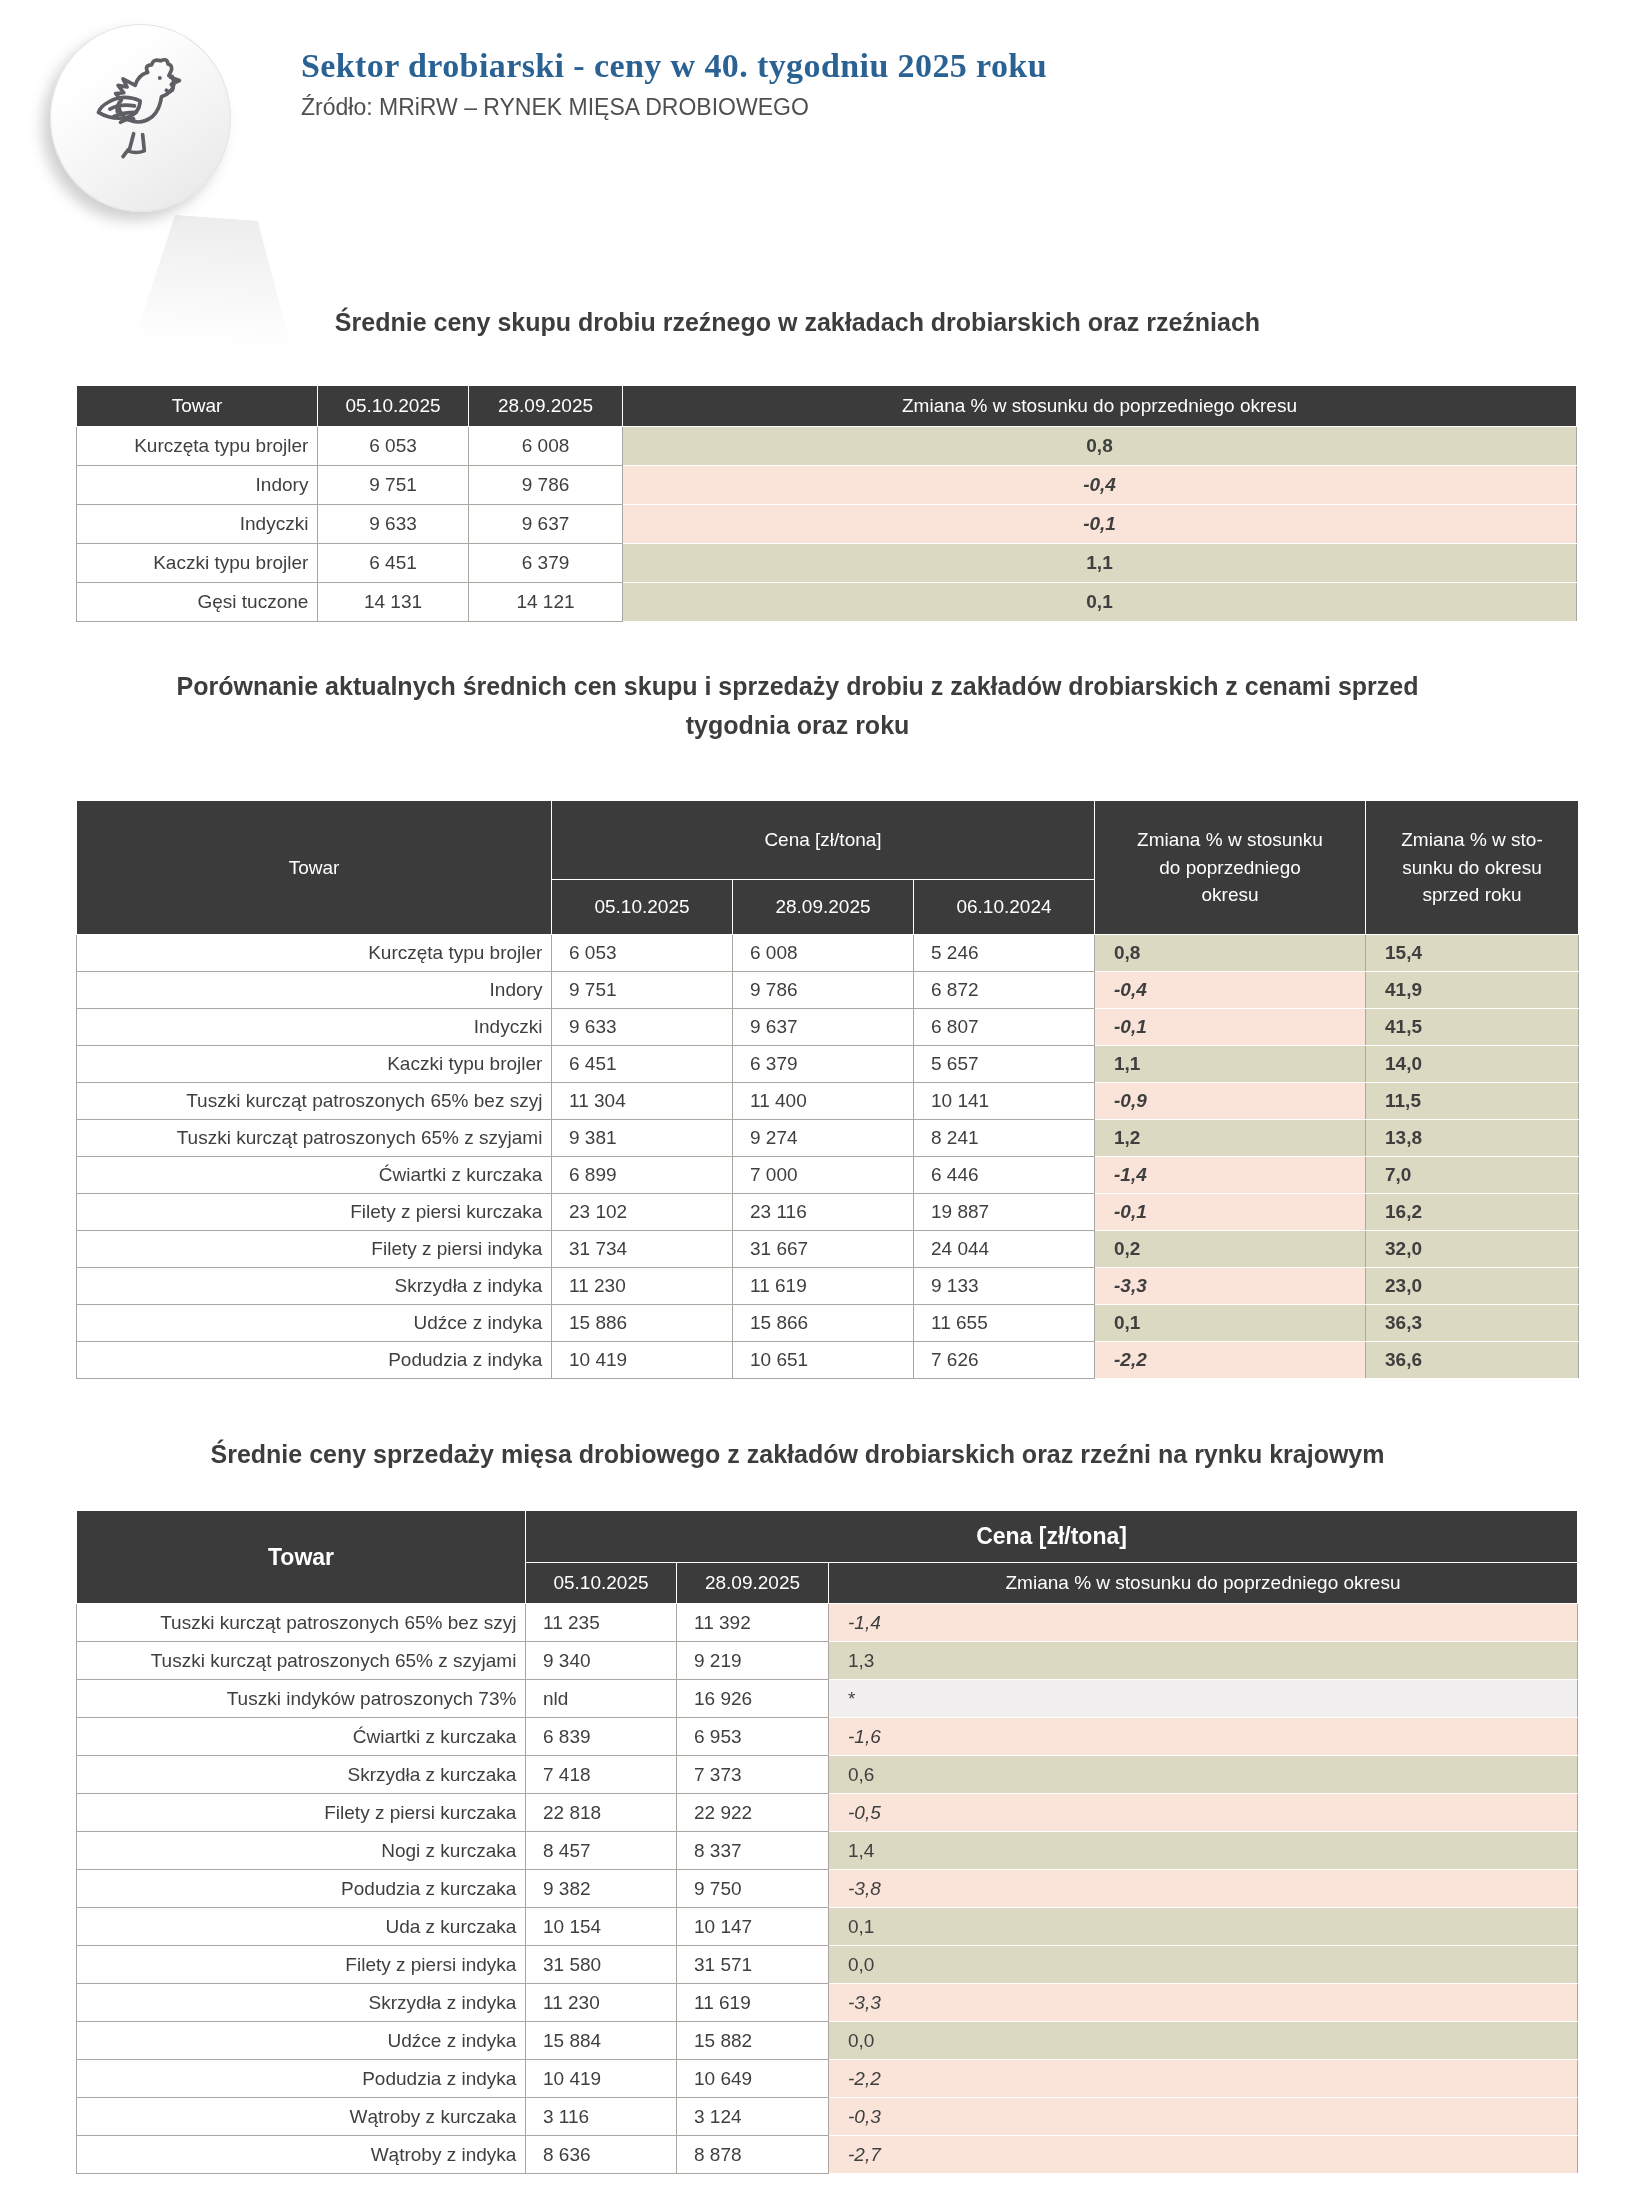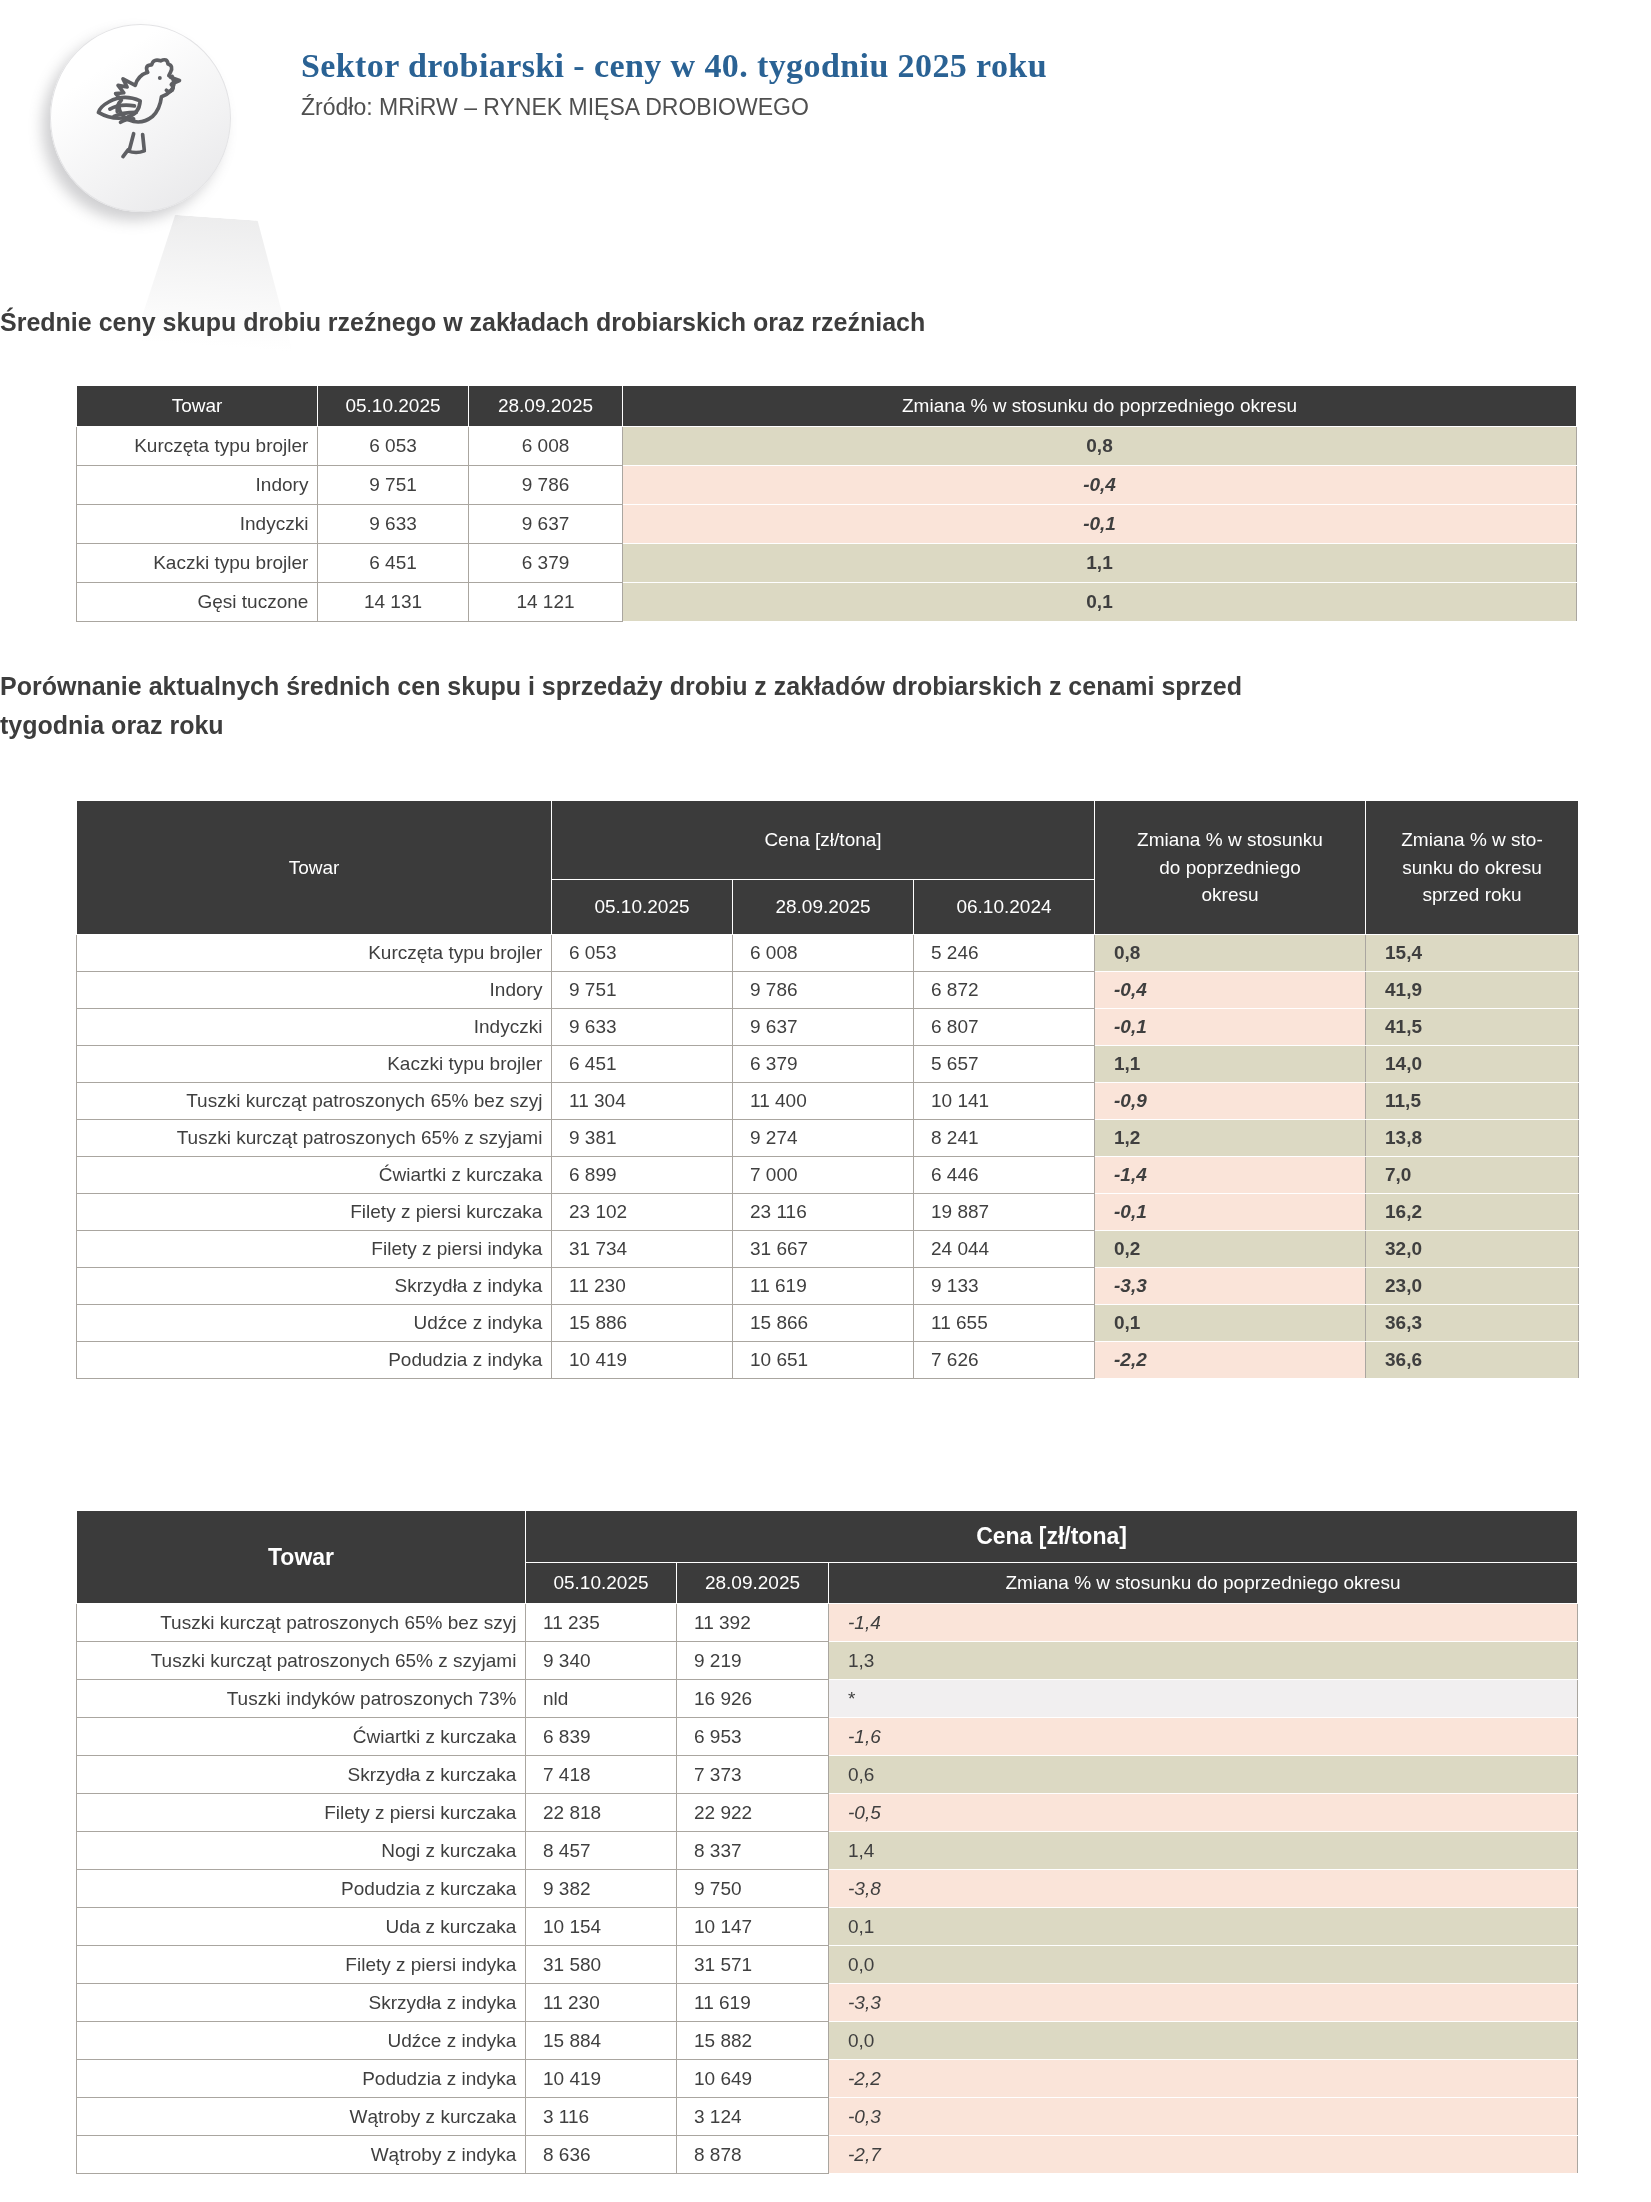--- a/index.html
+++ b/index.html
@@ -23,21 +23,21 @@
     display:flex;align-items:center;justify-content:center;
   }
   .header-text{position:absolute;left:301px;top:47px;}
   .page-title{
     font-family:"Liberation Serif",serif;font-weight:bold;
     font-size:34px;color:#2a6294;letter-spacing:0.4px;
   }
   .page-source{margin-top:8.6px;font-size:23px;color:#4f4f4f;}
   
   .section-title{
-    position:absolute;left:0;width:1595px;
+    position:absolute;left:0;width:1595px;text-align:center;
     font-weight:bold;font-size:25px;color:#3d3d3d;line-height:1.55;
     white-space:pre-line;
   }
   #title-skup{top:303px;}
   #title-porownanie{top:667px;}
   #title-sprzedaz{top:1435px;}
   
   table{border-collapse:collapse;table-layout:fixed;position:absolute;left:76px;width:1501px;font-size:19px;color:#3f3f3f;}
   td,th{overflow:hidden;}
   td{border:0.9px solid #aaa6a0;background:#fff;}
@@ -272,20 +272,21 @@
           <td class="lbl">Podudzia z indyka</td>
           <td class="num-l">10 419</td>
           <td class="num-l">10 651</td>
           <td class="num-l">7 626</td>
           <td class="chg bold tone-neg">-2,2</td>
           <td class="chg bold tone-pos">36,6</td>
         </tr>
       </tbody>
   </table>
 
+  <div class="section-title" id="title-sprzedaz">Średnie ceny sprzedaży mięsa drobiowego z zakładów drobiarskich oraz rzeźni na rynku krajowym</div>
   <table id="table-sprzedaz">
     <colgroup>
         <col style="width:449px">
         <col style="width:151px">
         <col style="width:152px">
         <col style="width:749px">
       </colgroup>
     <thead>
       <tr>
         <th rowspan="2" class="th-big">Towar</th>

